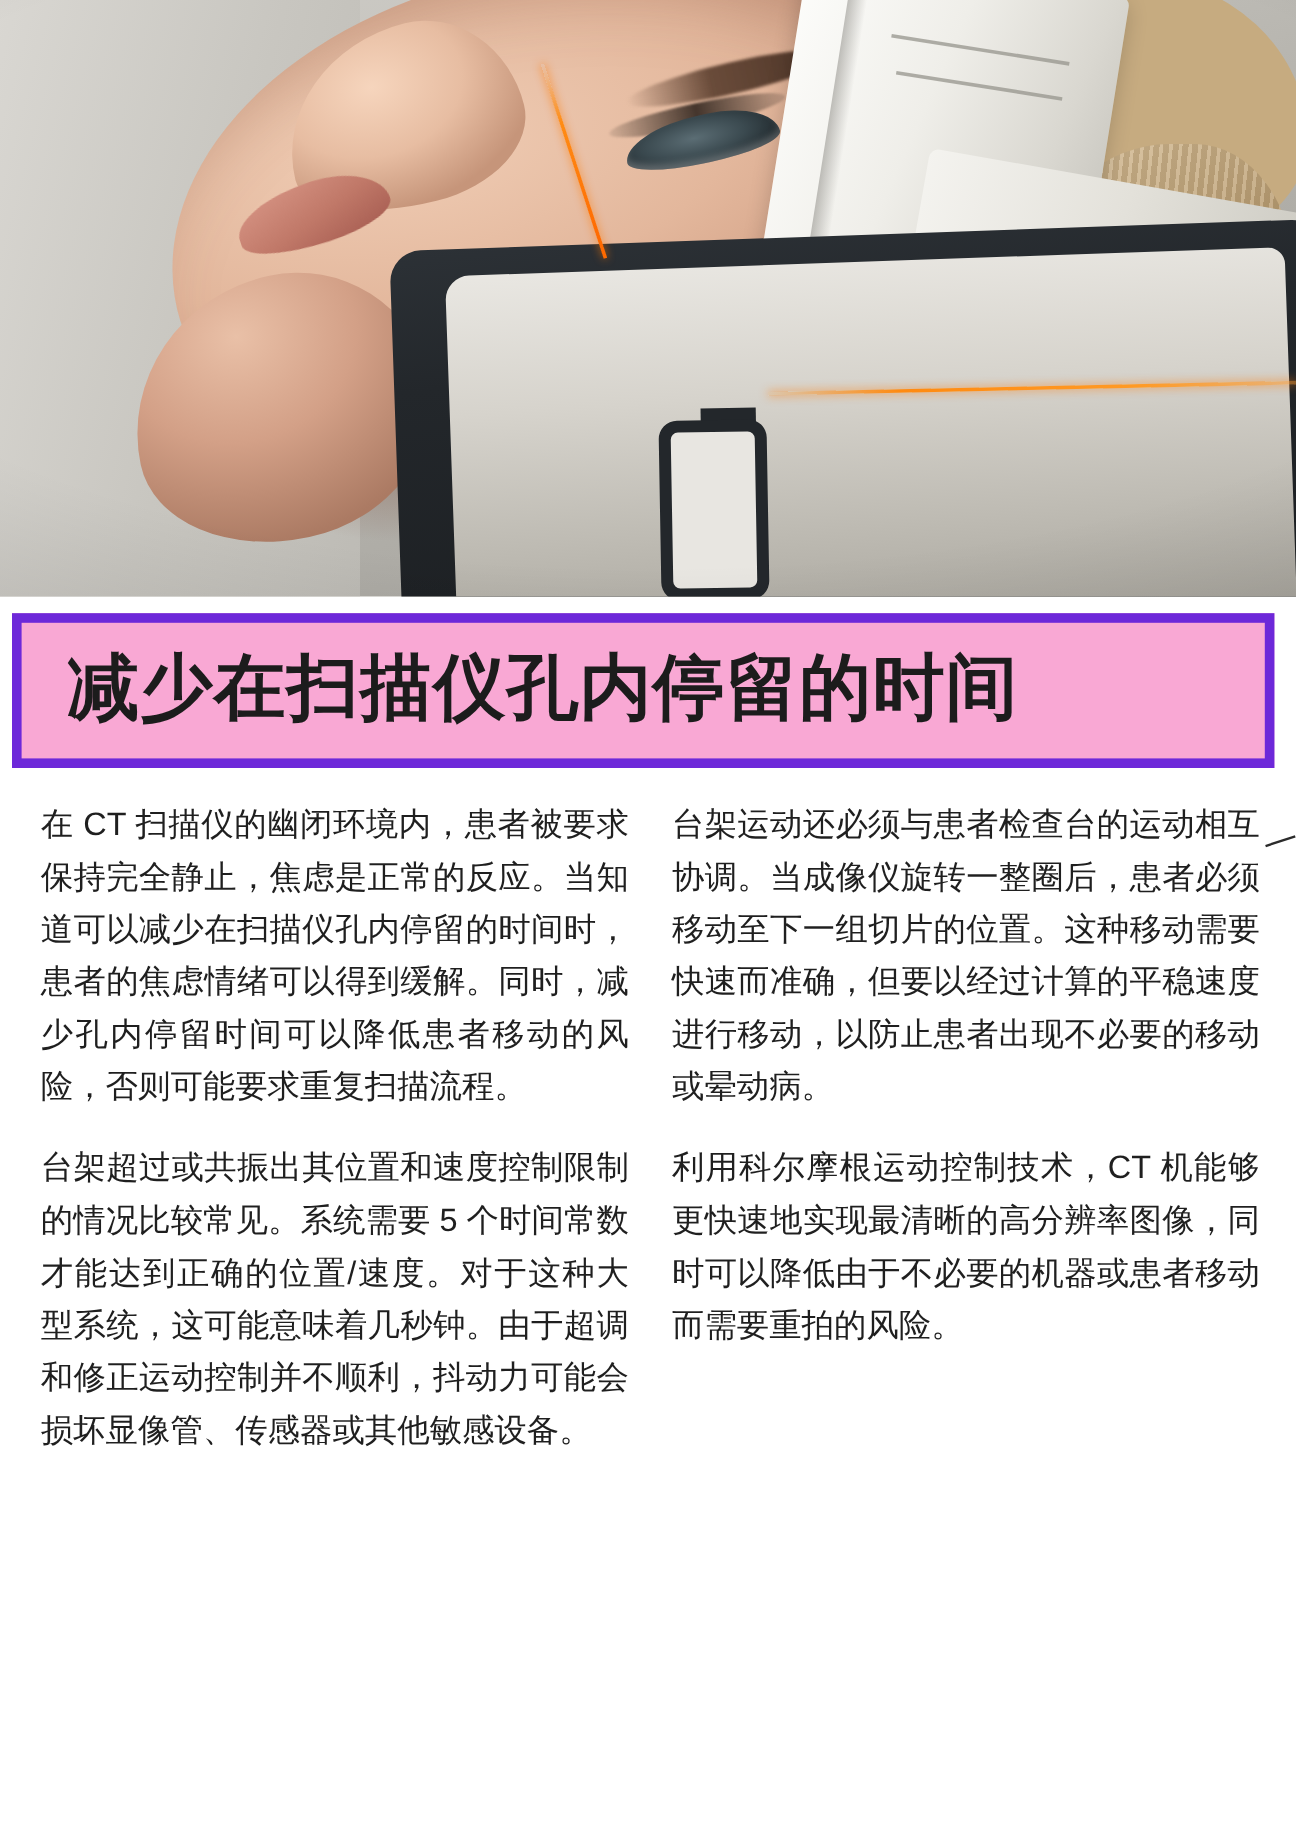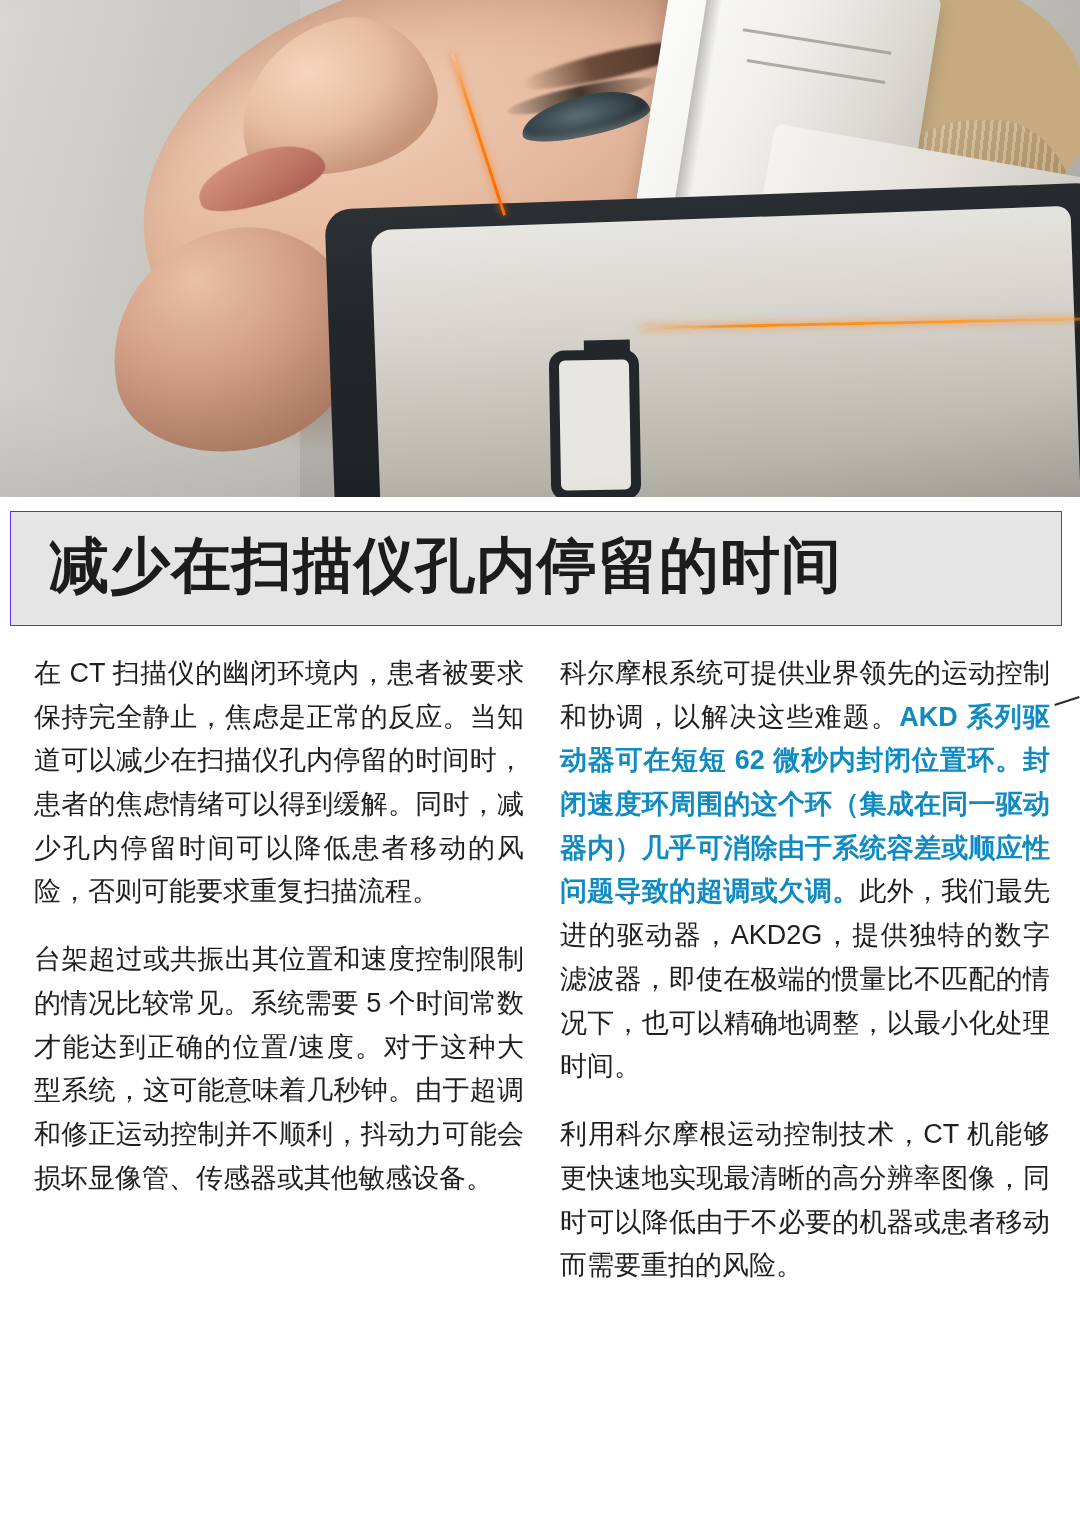--- a/index.html
+++ b/index.html
@@ -200,23 +200,23 @@
   .hero-vignette {
     position: absolute; inset: 0;
     background: radial-gradient(120% 100% at 50% 40%, rgba(0,0,0,0) 55%, rgba(0,0,0,0.18) 100%);
     pointer-events: none;
   }
 
   
   .headline-wrap {
     position: relative;
     margin: 14px 18px 0 10px;
-    border: 1px solid #6d28d9;
+    border: 8px solid #6d28d9;
     padding: 22px 28px 26px 38px;
-    background: #e5e5e5;
+    background: #f9a8d4;
   }
   .headline {
     margin: 0;
     font-size: 60px;
     line-height: 1.08;
     font-weight: 700;
     color: #1c1c1c;
     letter-spacing: 1px;
     white-space: nowrap;
   }
@@ -288,19 +288,19 @@
   <div class="headline-wrap">
     <h1 class="headline">减少在扫描仪孔内停留的时间</h1>
   </div>
 
   <div class="columns">
     <div class="col">
       <p>在 CT 扫描仪的幽闭环境内，患者被要求保持完全静止，焦虑是正常的反应。当知道可以减少在扫描仪孔内停留的时间时，患者的焦虑情绪可以得到缓解。同时，减少孔内停留时间可以降低患者移动的风险，否则可能要求重复扫描流程。</p>
       <p>台架超过或共振出其位置和速度控制限制的情况比较常见。系统需要 5 个时间常数才能达到正确的位置/速度。对于这种大型系统，这可能意味着几秒钟。由于超调和修正运动控制并不顺利，抖动力可能会损坏显像管、传感器或其他敏感设备。</p>
     </div>
     <div class="col">
-      <p><span>科尔摩根系统可提供业界领先的运动控制和协调，以解决这些难题。</span><span class="hl">AKD 系列驱动器可在短短 62 微秒内封闭位置环。封闭速度环周围的这个环（集成在同一驱动器内）几乎可消除由于系统容差或顺应性问题导致的超调或欠调。</span><span>此外，我们最先进的驱动器，AKD2G，提供独特的数字滤波器，即使在极端的惯量比不匹配的情况下，也可以精确地调整，以最小化处理时间。</span></p>
+      <p>台架运动还必须与患者检查台的运动相互协调。当成像仪旋转一整圈后，患者必须移动至下一组切片的位置。这种移动需要快速而准确，但要以经过计算的平稳速度进行移动，以防止患者出现不必要的移动或晕动病。</p>
       <p>利用科尔摩根运动控制技术，CT 机能够更快速地实现最清晰的高分辨率图像，同时可以降低由于不必要的机器或患者移动而需要重拍的风险。</p>
     </div>
   </div>
 
   <div class="edge-tick"></div>
 </div>
 
 </body></html>

